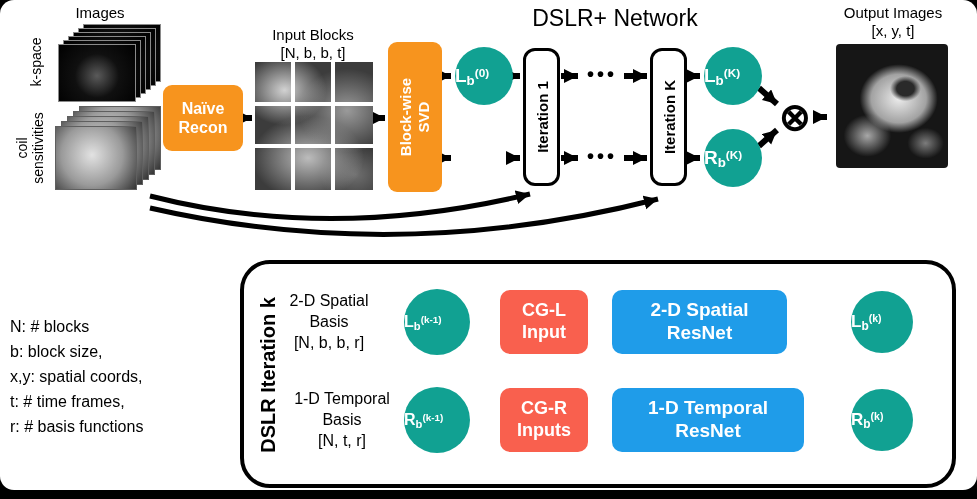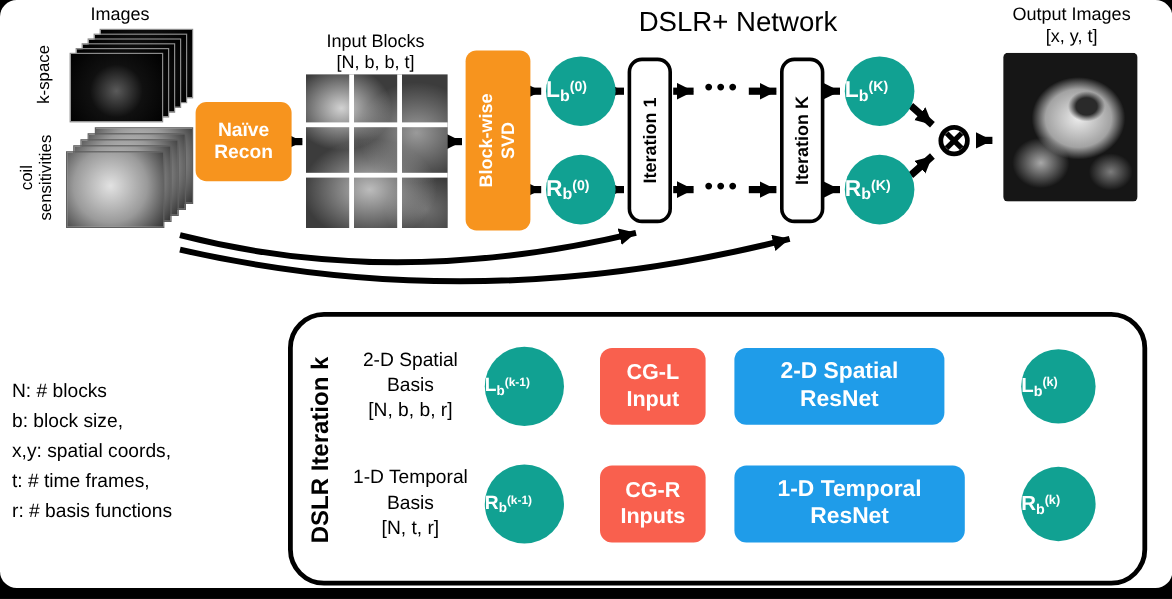--- a/index.html
+++ b/index.html
@@ -154,23 +154,20 @@
     </div>
 
     <div class="abs el obox" style="left:388px; top:42px; width:54px; height:150px;">
       <div class="rot-in" style="font-size:15px; line-height:1.2; width:150px;">Block-wise
 SVD</div>
     </div>
 
     <div class="abs el circle node-lg" style="left:455px; top:47px;">
       <span><span>L</span><span class="nsub">b</span><span class="nsup">(0)</span></span>
     </div>
-    <div class="abs el circle node-lg" style="left:455px; top:129px;">
-      <span><span>R</span><span class="nsub">b</span><span class="nsup">(0)</span></span>
-    </div>
 
     <div class="abs el iterbox" style="left:523px; top:48px; width:37px; height:138px;">
       <div class="rot-in">Iteration 1</div>
     </div>
     <div class="abs el dots ctr" style="left:602px; top:74px;">•••</div>
     <div class="abs el dots ctr" style="left:602px; top:156px;">•••</div>
     <div class="abs el iterbox" style="left:650px; top:48px; width:37px; height:138px;">
       <div class="rot-in">Iteration K</div>
     </div>
 
@@ -191,21 +188,21 @@
       <div class="legend-line">N: # blocks</div>
       <div class="legend-line">b: block size,</div>
       <div class="legend-line">x,y: spatial coords,</div>
       <div class="legend-line">t: # time frames,</div>
       <div class="legend-line">r: # basis functions</div>
     </div>
 
     <div class="container-big el"></div>
     <div class="rot-abs el dslr-title" style="left:268px; top:375px;">DSLR Iteration k</div>
 
-    <div class="basis el ctr abs" style="left:342px; top:322px;">
+    <div class="basis el ctr abs" style="left:329px; top:322px;">
       <div class="bl">2-D Spatial Basis</div>
       <div>[N, b, b, r]</div>
     </div>
     <div class="basis el ctr abs" style="left:342px; top:420px;">
       <div class="bl">1-D Temporal Basis</div>
       <div>[N, t, r]</div>
     </div>
 
     <div class="abs el circle node-sm" style="left:404px; top:289px;">
       <span><span>L</span><span class="nsub">b</span><span class="nsup">(k-1)</span></span>

